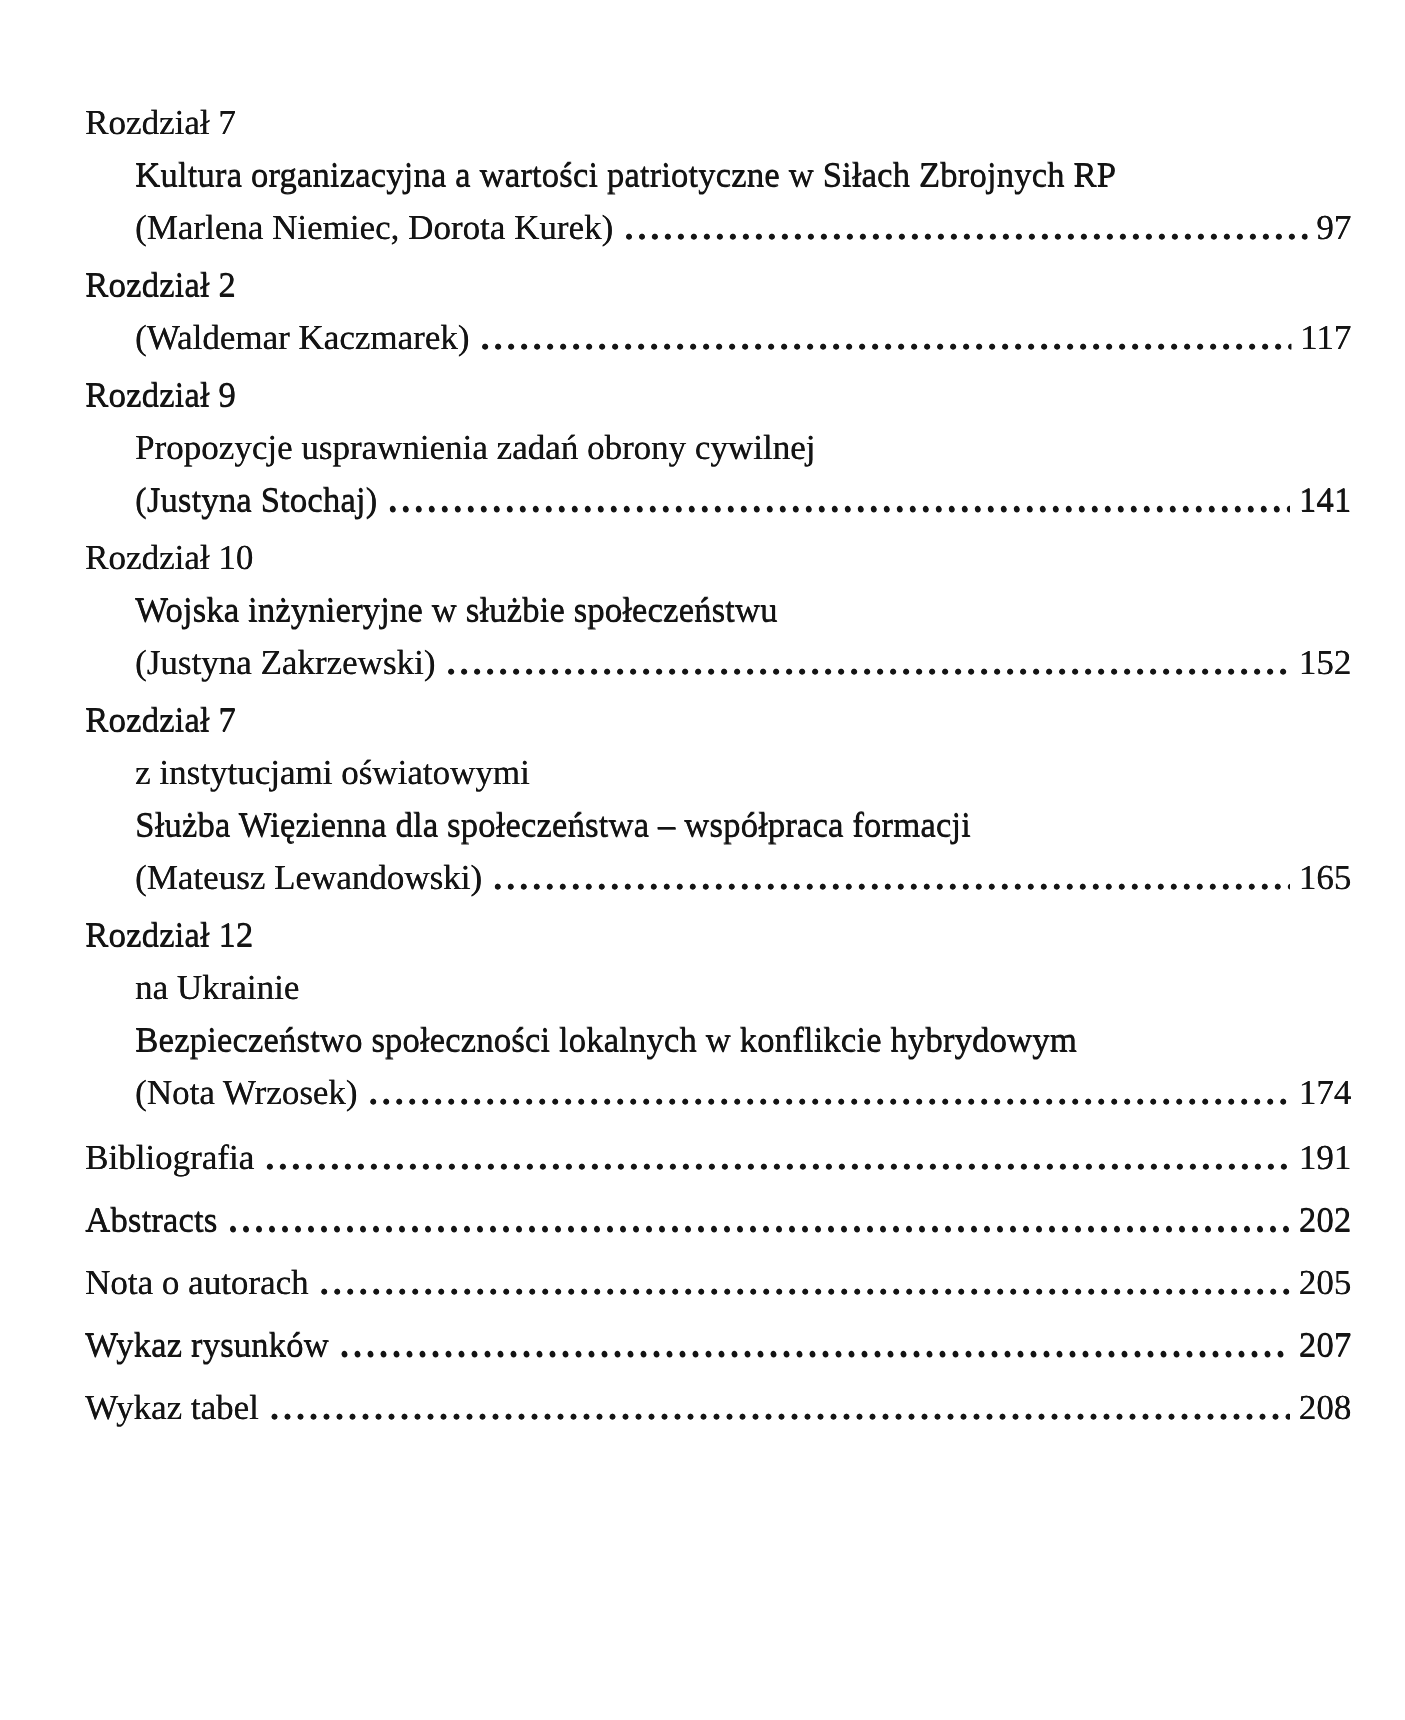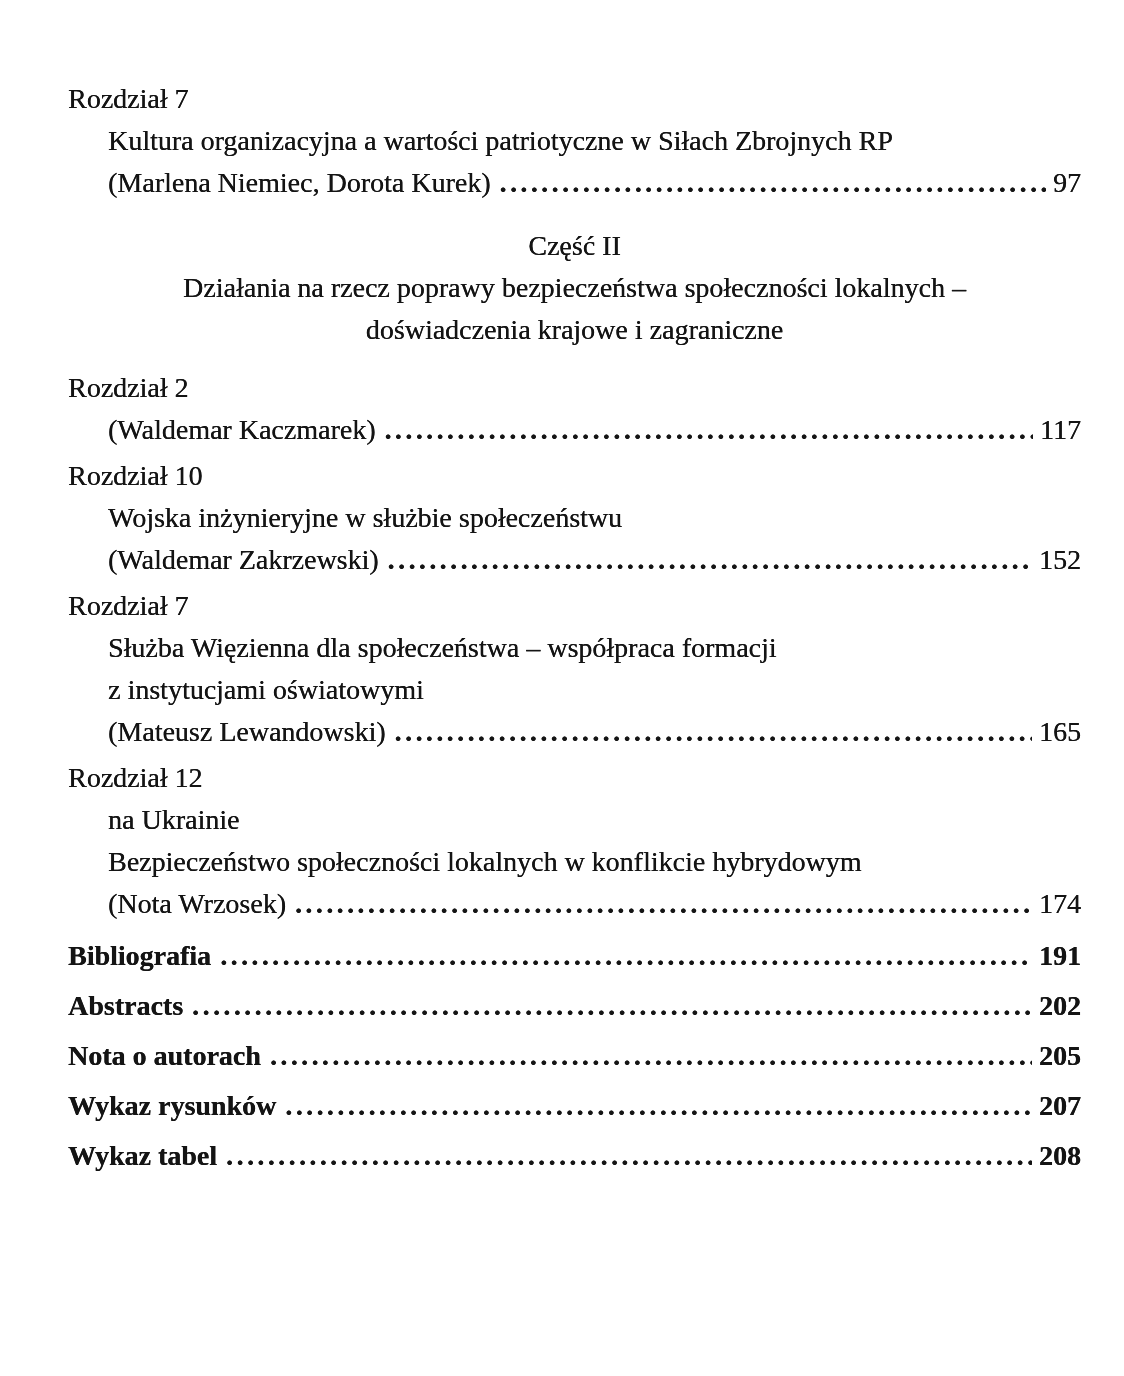--- a/index.html
+++ b/index.html
@@ -38,67 +38,71 @@
     letter-spacing: 3.4px;
     font-weight: bold;
   }
   .pagenum { white-space: nowrap; }
   .part {
     text-align: center;
     margin-top: 21px;
     margin-bottom: 16px;
   }
   .backmatter { margin-top: 6px; }
-  .backmatter .row { line-height: 50px; font-weight: bold; }
+  .backmatter .row { line-height: 50px; }
 </style>
 </head>
 <body>
 
 <div class="page">
 
   <div class="chapter">
     <div class="row">Rozdział 7</div>
     <div class="row indent">Kultura organizacyjna a wartości patriotyczne w Siłach Zbrojnych RP</div>
     <div class="row indent dotrow">
       <span>(Marlena Niemiec, Dorota Kurek)</span>
       <span class="dots"></span>
       <span class="pagenum">97</span>
     </div>
   </div>
 
-  <div class="part">
-    <div class="row">Część II</div>
-    <div class="row">Działania na rzecz poprawy bezpieczeństwa społeczności lokalnych –</div>
-    <div class="row">doświadczenia krajowe i zagraniczne</div>
-  </div>
 
   <div class="chapter">
     <div class="row">Rozdział 2</div>
     <div class="row indent dotrow">
       <span>(Waldemar Kaczmarek)</span>
       <span class="dots"></span>
       <span class="pagenum">117</span>
     </div>
   </div>
 
+  <div class="chapter">
+    <div class="row">Rozdział 9</div>
+    <div class="row indent">Propozycje usprawnienia zadań obrony cywilnej</div>
+    <div class="row indent dotrow">
+      <span>(Justyna Stochaj)</span>
+      <span class="dots"></span>
+      <span class="pagenum">141</span>
+    </div>
+  </div>
 
   <div class="chapter">
     <div class="row">Rozdział 10</div>
     <div class="row indent">Wojska inżynieryjne w służbie społeczeństwu</div>
     <div class="row indent dotrow">
-      <span>(Waldemar Zakrzewski)</span>
+      <span>(Justyna Zakrzewski)</span>
       <span class="dots"></span>
       <span class="pagenum">152</span>
     </div>
   </div>
 
   <div class="chapter">
     <div class="row">Rozdział 7</div>
+    <div class="row indent">z instytucjami oświatowymi</div>
     <div class="row indent">Służba Więzienna dla społeczeństwa – współpraca formacji</div>
-    <div class="row indent">z instytucjami oświatowymi</div>
     <div class="row indent dotrow">
       <span>(Mateusz Lewandowski)</span>
       <span class="dots"></span>
       <span class="pagenum">165</span>
     </div>
   </div>
 
   <div class="chapter">
     <div class="row">Rozdział 12</div>
     <div class="row indent">na Ukrainie</div>

